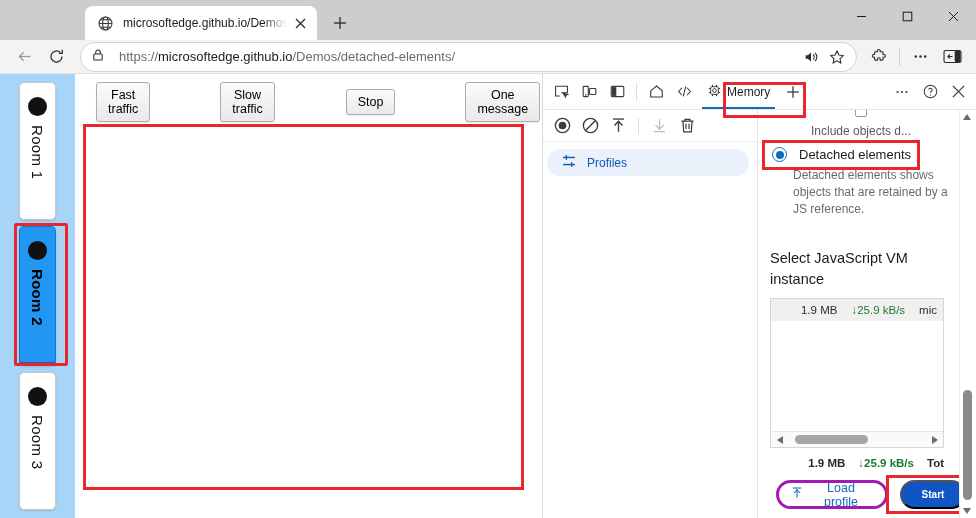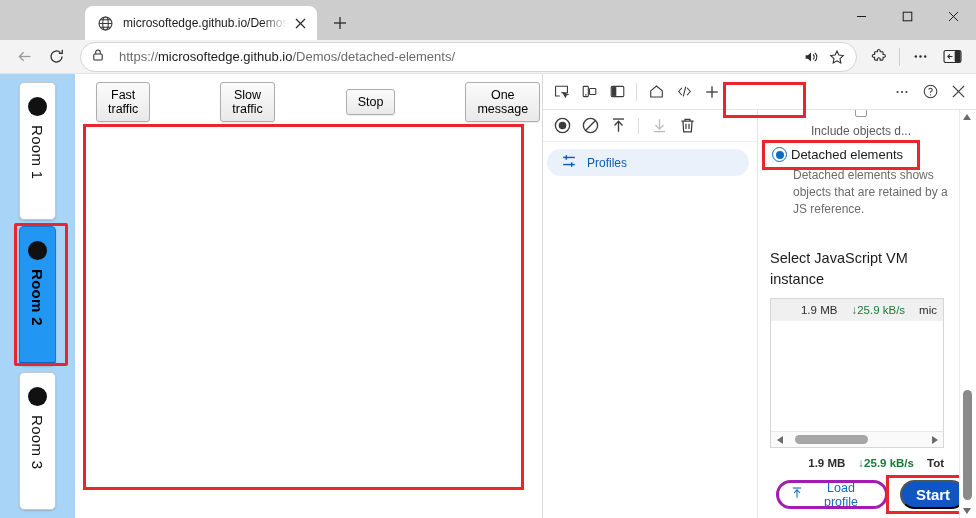--- a/index.html
+++ b/index.html
@@ -127,21 +127,21 @@
     margin: 7px 8px 0 4px; height: 27px; background: #eaf1fb; border-radius: 14px;
     display: flex; align-items: center; gap: 10px; padding: 0 14px; font-size: 12px; color: #0f5ab8;
   }
 
   .dt-panel { flex: 1; display: flex; flex-direction: column; min-width: 0; position: relative; padding: 0 4px 0 0; }
   .panel-scroll { flex: 1; overflow: hidden; padding: 8px 6px 6px 12px; display: flex; flex-direction: column; min-height: 0; }
 
   .chk-row { display: flex; align-items: center; justify-content: flex-end; gap: 7px; font-size: 12px; color: #5a5a5a; padding-right: 14px; height: 20px; flex-direction: column; }
   .chkbox { width: 12px; height: 12px; border: 1px solid #9a9a9a; border-radius: 2px; background: #fff; flex: none; }
 
-  .radio-row { display: flex; align-items: flex-start; gap: 4px; margin-top: 9px; padding-left: 2px; position: relative; }
+  .radio-row { display: flex; align-items: flex-start; gap: 12px; margin-top: 9px; padding-left: 2px; position: relative; }
   .radio { width: 15px; height: 15px; border-radius: 50%; border: 1px solid #0f6cbd; background: #fff; display: flex; align-items: center; justify-content: center; flex: none; }
   .radio i { width: 8px; height: 8px; border-radius: 50%; background: #0f6cbd; display: block; }
   .radio-label { font-size: 13px; color: #1b1b1b; }
   .radio-hl { position: absolute; left: -8px; top: -7px; width: 158px; height: 30px; border: 3px solid #e8262b; pointer-events: none; }
 
   .desc { font-size: 12px; color: #6b6b6b; line-height: 17px; margin: 5px 0 15px 23px; max-width: 155px; }
   .sel-title { font-size: 14.5px; color: #1b1b1b; margin: 15px 0 0 0; line-height: 21px; max-width: 160px; }
 
   .vmbox { margin-top: 8px; border: 1px solid #d6d6d6; background: #fff; height: 150px; display: flex; flex-direction: column; min-width: 0; margin-right: 22px; }
   .vmhead { background: #f0f0f0; height: 22px; display: flex; align-items: center; gap: 14px; padding: 0 6px; font-size: 11.5px; color: #2b2b2b; white-space: nowrap; overflow: hidden; justify-content: flex-end; }
@@ -156,21 +156,21 @@
   .totals { display: flex; align-items: center; justify-content: flex-end; gap: 13px; font-size: 11.5px; font-weight: bold; color: #2b2b2b; margin-top: 9px; padding-right: 22px; white-space: nowrap; overflow: hidden; }
   .totals .dl { color: #1b7a32; }
 
   .btnbar { display: flex; align-items: center; gap: 12px; margin-top: 11px; padding-left: 6px; position: relative; }
   .load-btn {
     border: 3px solid #a21caf; border-radius: 15px; height: 29px; display: flex;
     align-items: center; gap: 7px; padding: 0 14px 0 11px; font-size: 12.5px; color: #0f6cbd; background: #fff;
   }
   .start-btn {
     background: #0f56c4; color: #fff; border-radius: 15px; height: 29px; min-width: 66px;
-    display: flex; align-items: center; justify-content: center; font-size: 15px; font-weight: 600;
+    display: flex; align-items: center; justify-content: center; font-size: 10px; font-weight: 600;
   }
   .start-hl { position: absolute; left: 116px; top: -5px; width: 80px; height: 39px; border: 3px solid #e8262b; pointer-events: none; }
 
   .vscroll { position: absolute; right: 2px; top: 0; bottom: 0; width: 15px; background: #fff; border-left: 1px solid #ededed; display: flex; flex-direction: column; align-items: center; }
   .vs-arrow { height: 14px; display: flex; align-items: center; justify-content: center; flex: none; }
   .vs-track { flex: 1; width: 100%; position: relative; }
   .vs-thumb { position: absolute; left: 3px; width: 9px; top: 70%; bottom: 4px; background: #8a8a8a; border-radius: 5px; }
 </style>
 </head>
 <body>
@@ -338,20 +338,37 @@
           <svg width="17" height="17" viewBox="0 0 20 20" stroke="#3b3b3b" stroke-width="1.3" fill="none">
             <path d="M3.2 9.2 10 3.6l6.8 5.6v7.2H3.2z"></path>
           </svg>
         </div>
         <div class="dt-ico">
           <svg width="17" height="17" viewBox="0 0 20 20" stroke="#3b3b3b" stroke-width="1.3" fill="none">
             <polyline points="7,5.6 3.2,10 7,14.4"></polyline>
               <polyline points="13,5.6 16.8,10 13,14.4"></polyline>
             <line x1="11.4" y1="4.4" x2="8.6" y2="15.6"></line>
           </svg>
+        </div>
+        <div class="dt-tab active">
+          <span>
+            <svg width="15" height="15" viewBox="0 0 18 18" stroke="#3b3b3b" stroke-width="1.2" fill="none">
+              <rect x="4.4" y="4.4" width="9.2" height="9.2" rx="1.2"></rect>
+              <circle cx="9" cy="9" r="2.2"></circle>
+              <line x1="6.6" y1="4.4" x2="6.6" y2="2.2"></line>
+                <line x1="11.4" y1="4.4" x2="11.4" y2="2.2"></line>
+              <line x1="6.6" y1="15.8" x2="6.6" y2="13.6"></line>
+                <line x1="11.4" y1="15.8" x2="11.4" y2="13.6"></line>
+              <line x1="4.4" y1="6.6" x2="2.2" y2="6.6"></line>
+                <line x1="4.4" y1="11.4" x2="2.2" y2="11.4"></line>
+              <line x1="15.8" y1="6.6" x2="13.6" y2="6.6"></line>
+                <line x1="15.8" y1="11.4" x2="13.6" y2="11.4"></line>
+            </svg>
+          </span>
+          <span>Memory</span>
         </div>
         <div class="dt-ico">
           <svg width="14" height="14" viewBox="0 0 14 14" stroke="#3b3b3b" stroke-width="1.3">
             <line x1="7" y1="1.2" x2="7" y2="12.8"></line>
               <line x1="1.2" y1="7" x2="12.8" y2="7"></line>
           </svg>
         </div>
         <div class="dt-right">
           <div class="dt-ico">
             <svg width="16" height="16" viewBox="0 0 18 18" fill="#3b3b3b">

